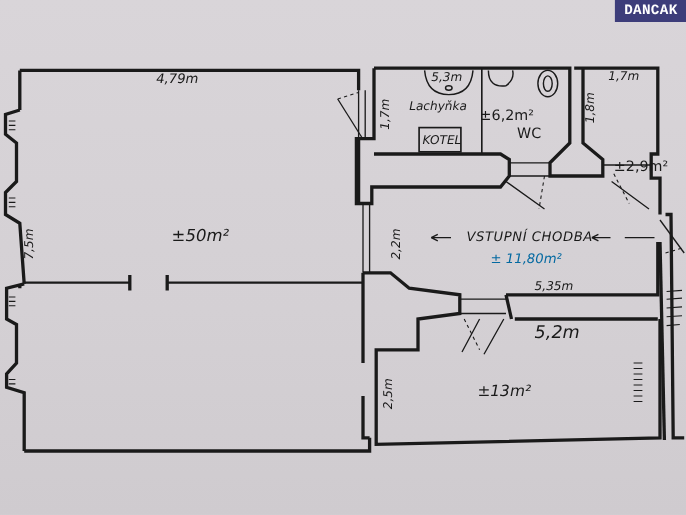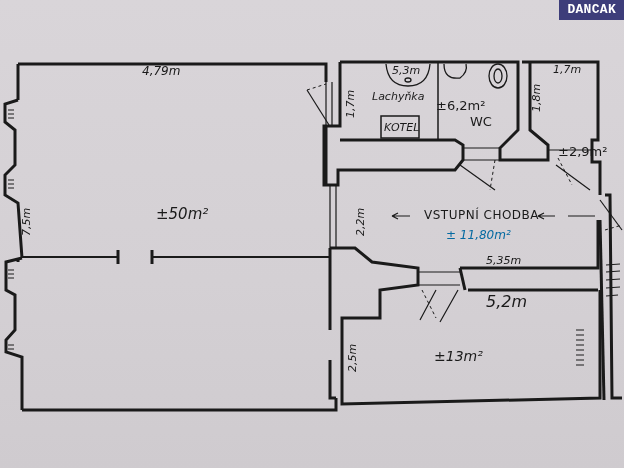--- a/index.html
+++ b/index.html
@@ -91,21 +91,21 @@
 <div style="position:absolute;left:344px;top:118px;font-size:11px;font-style:italic;color:#1a1a1a;transform:rotate(-90deg);transform-origin:left top;">1,7m</div>
 <div style="position:absolute;left:384px;top:121px;font-size:11px;color:#1a1a1a;font-style:italic;">KOTEL</div>
 <div style="position:absolute;left:436px;top:98px;font-size:13px;color:#1a1a1a;">±6,2m²</div>
 <div style="position:absolute;left:470px;top:114px;font-size:13px;color:#1a1a1a;">WC</div>
 
 <div style="position:absolute;left:553px;top:63px;font-size:11px;font-style:italic;color:#1a1a1a;">1,7m</div>
 <div style="position:absolute;left:530px;top:112px;font-size:11px;font-style:italic;color:#1a1a1a;transform:rotate(-90deg);transform-origin:left top;">1,8m</div>
 <div style="position:absolute;left:558px;top:100px;font-size:13px;color:#1a1a1a;margin-top:44px;">±2,9m²</div>
 
 <div style="position:absolute;left:354px;top:236px;font-size:11px;font-style:italic;color:#1a1a1a;transform:rotate(-90deg);transform-origin:left top;">2,2m</div>
-<div style="position:absolute;left:424px;top:208px;font-size:12px;letter-spacing:0.5px;color:#1a1a1a;">VSTUPNÍ CHODBA</div>
+<div style="position:absolute;left:424px;top:208px;font-size:12px;font-style:italic;letter-spacing:0.5px;color:#1a1a1a;">VSTUPNÍ CHODBA</div>
 <div style="position:absolute;left:446px;top:228px;font-size:12px;font-style:italic;color:#0369a1;">± 11,80m²</div>
 <div style="position:absolute;left:486px;top:254px;font-size:11px;font-style:italic;color:#1a1a1a;">5,35m</div>
 
 <div style="position:absolute;left:486px;top:292px;font-size:16px;font-style:italic;color:#1a1a1a;">5,2m</div>
 <div style="position:absolute;left:346px;top:372px;font-size:11px;font-style:italic;color:#1a1a1a;transform:rotate(-90deg);transform-origin:left top;">2,5m</div>
 <div style="position:absolute;left:434px;top:348px;font-size:14px;font-style:italic;color:#1a1a1a;">±13m²</div>
 
 <div class="brand">
   <span class="b1">DANCAK</span>
 </div>

